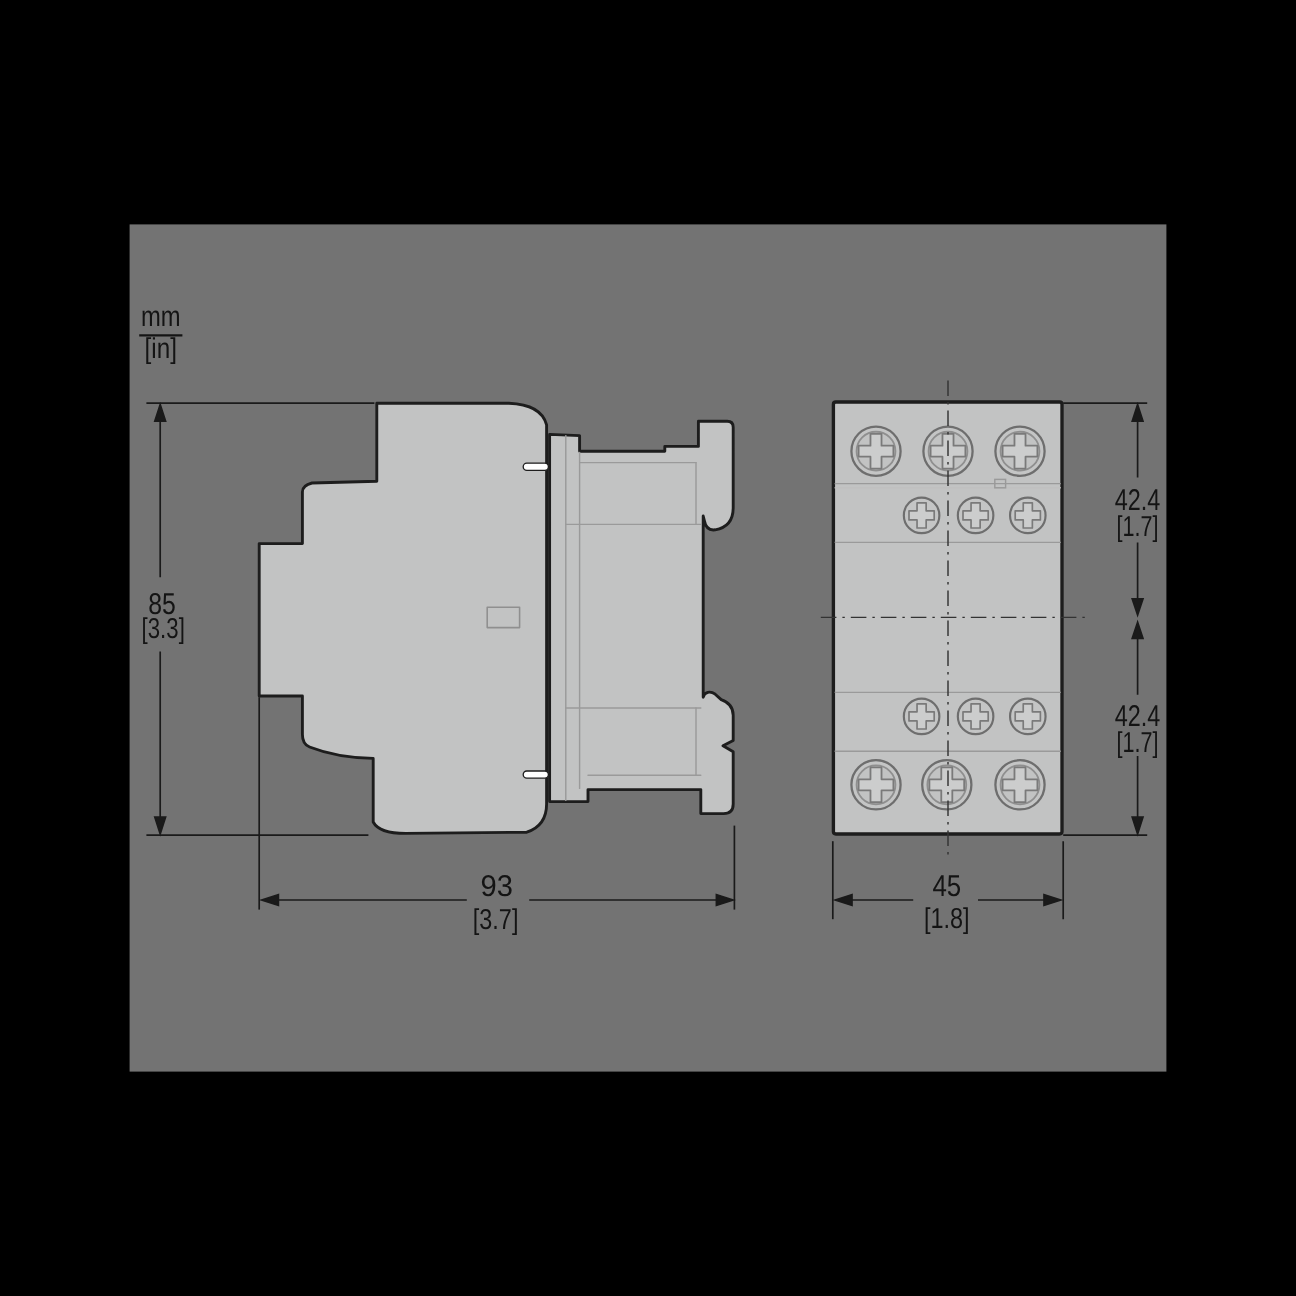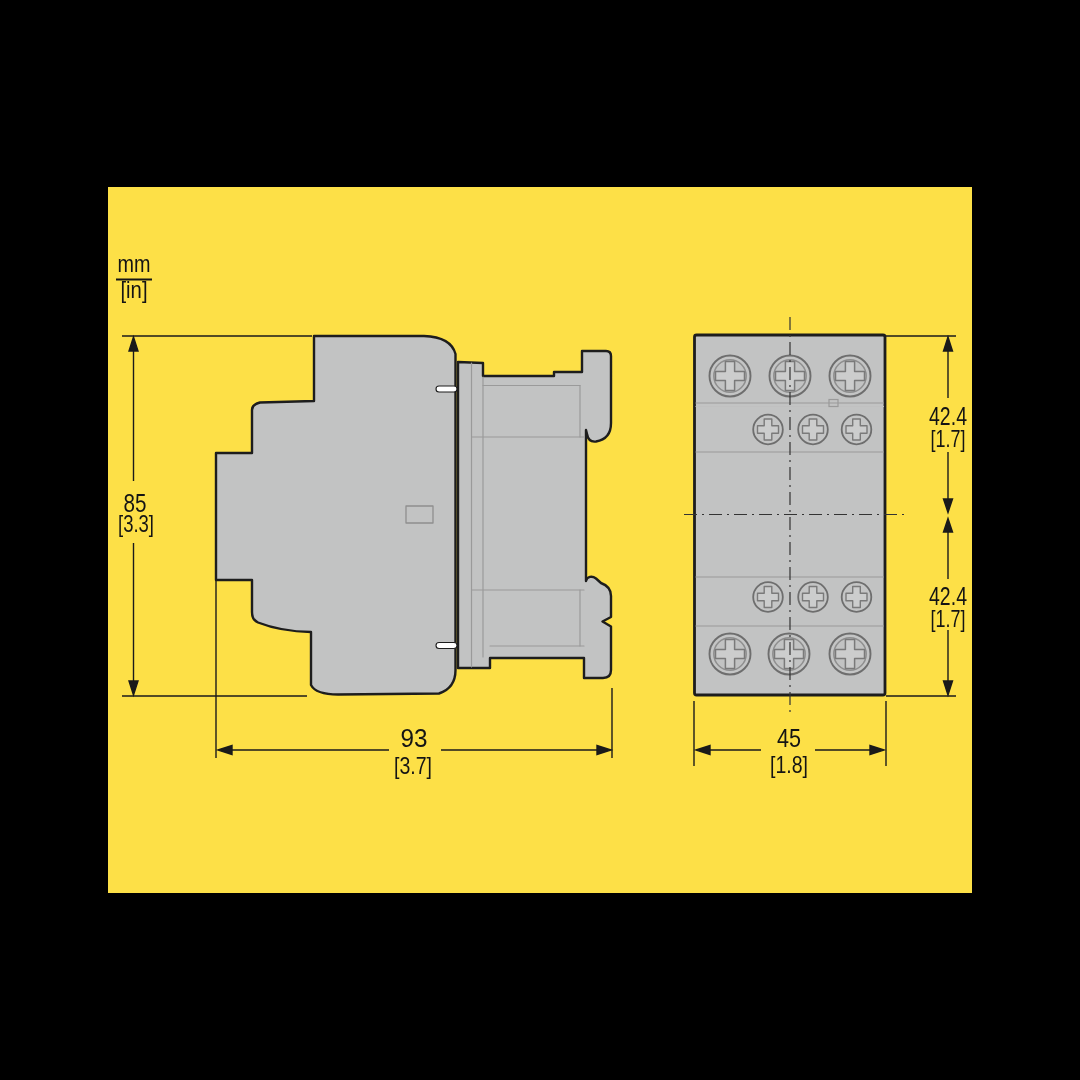--- a/index.html
+++ b/index.html
@@ -2,21 +2,21 @@
 <html><head>
 <meta charset="utf-8">
 <style>
   html,body { margin:0; padding:0; background:#000; }
   .canvas {
     position:relative; width:1080px; height:1080px; background:#000000;
     overflow:hidden; font-family:"Liberation Sans", sans-serif;
   }
   .sheet {
     position:absolute; left:108px; top:187px; width:864px; height:706px;
-    background:#fde047;
+    background:#737373;
   }
   svg text {
     font-family:"Liberation Sans", sans-serif;
     fill:#141414;
   }
   .dim-num  { font-size:25px; }
   .dim-in   { font-size:24px; }
   .units-t  { font-size:24px; font-weight:500; }
 </style>
 </head>

